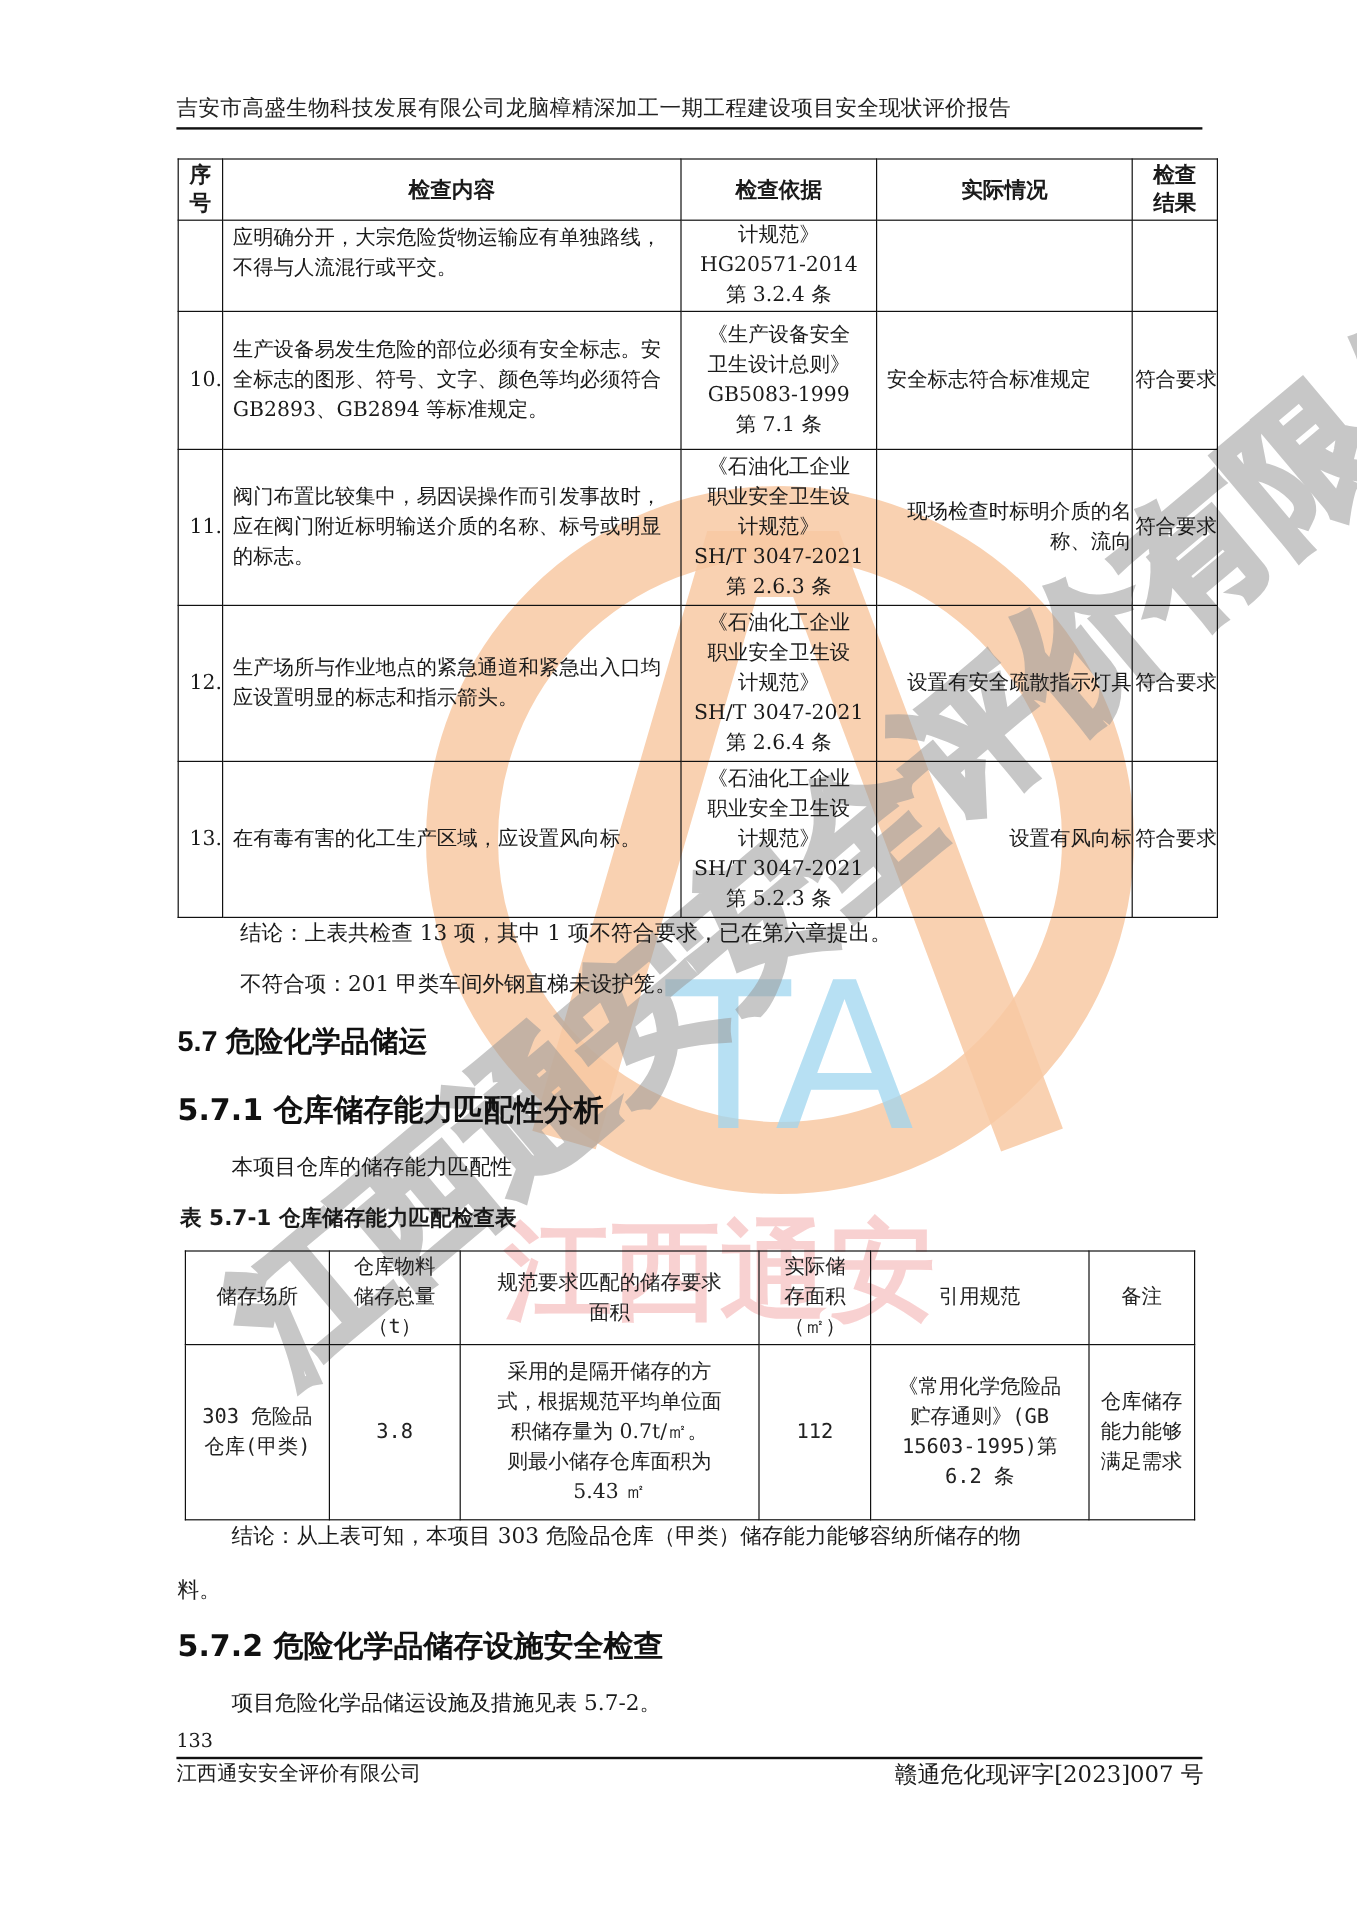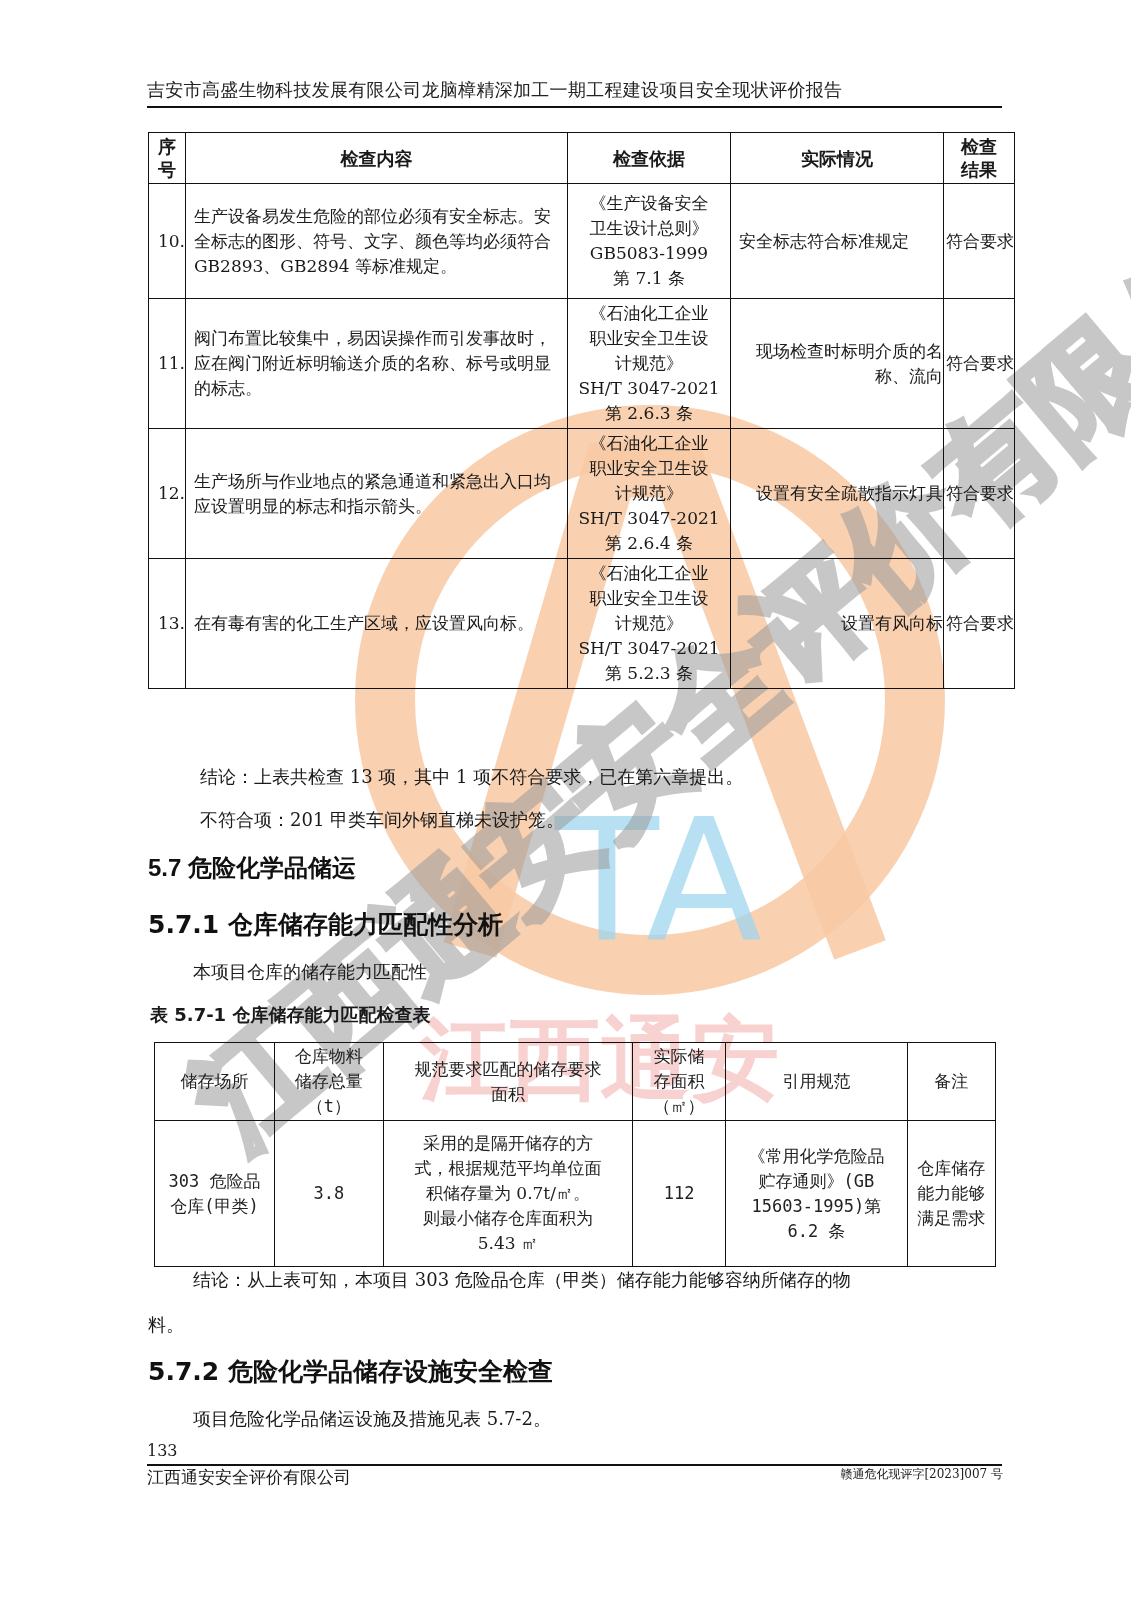--- a/index.html
+++ b/index.html
@@ -22,21 +22,21 @@
   .h2 { font-family:Liberation Sans, sans-serif; font-weight:bold; font-size:24px; color:#111; }
   .h3 { font-family:"DejaVu Sans","Liberation Sans",sans-serif; font-weight:bold; font-size:25px; color:#111; }
   .caption { font-family:"DejaVu Sans","Liberation Sans",sans-serif; font-weight:bold; font-size:18px; left:150px; width:850px; text-align:left; }
 
   .t2 { left:154px; top:1042px; width:842px; font-size:17px; line-height:25px; font-family:"DejaVu Sans Mono","Liberation Mono",monospace; color:#222; }
   .t2 td { text-align:center; border:1.3px solid #111; }
 
   .footer-rule { left:147px; top:1464px; width:855px; height:1.6px; background:#111; }
   .page-num { left:147px; top:1441px; width:855px; font-size:16px; }
   .footer-left { left:147px; top:1466px; font-size:17px; }
-  .footer-right { right:128px; top:1466px; font-size:12px; }
+  .footer-right { right:128px; top:1466px; font-size:19px; }
 
   .wm { position:absolute; pointer-events:none; }
 </style>
 </head>
 <body>
 
 <svg class="wm" style="left:0;top:0;z-index:0" width="1131" height="1600" viewBox="0 0 1131 1600">
   <circle cx="650" cy="700" r="265" fill="none" stroke="#f8c9a3" stroke-width="60" opacity="0.85"></circle>
   <path d="M 470 950 L 610 470 L 680 470 L 860 950" fill="none" stroke="#f8c9a3" stroke-width="55" opacity="0.85"></path>
   <text x="555" y="940" font-family="DejaVu Sans, sans-serif" font-size="170" fill="#9fd6f0" opacity="0.75">TA</text>
@@ -55,20 +55,27 @@
       <col style="width:213px">
       <col style="width:71px">
   </colgroup>
   <tbody>
       <tr>
     <th class="num"><span>序</span><br><span>号</span></th>
     <th>检查内容</th>
     <th>检查依据</th>
     <th>实际情况</th>
     <th class="res"><span>检查</span><br><span>结果</span></th>
+  </tr>
+  <tr style="height:76px">
+    <td class="center"></td>
+    <td class="content" style="vertical-align:top;padding-top:2px">应明确分开，大宗危险货物运输应有单独路线，不得与人流混行或平交。</td>
+    <td class="basis"><span>计规范》</span><br><span>HG20571-2014</span><br><span>第 3.2.4 条</span></td>
+    <td class="center"></td>
+    <td class="center"></td>
   </tr>
   <tr style="height:115px">
     <td class="center">10.</td>
     <td class="content">生产设备易发生危险的部位必须有安全标志。安全标志的图形、符号、文字、颜色等均必须符合 GB2893、GB2894 等标准规定。</td>
     <td class="basis"><span>《生产设备安全</span><br><span>卫生设计总则》</span><br><span>GB5083-1999</span><br><span>第 7.1 条</span></td>
     <td class="content">安全标志符合标准规定</td>
     <td class="center">符合要求</td>
   </tr>
   <tr style="height:130px">
     <td class="center">11.</td>

